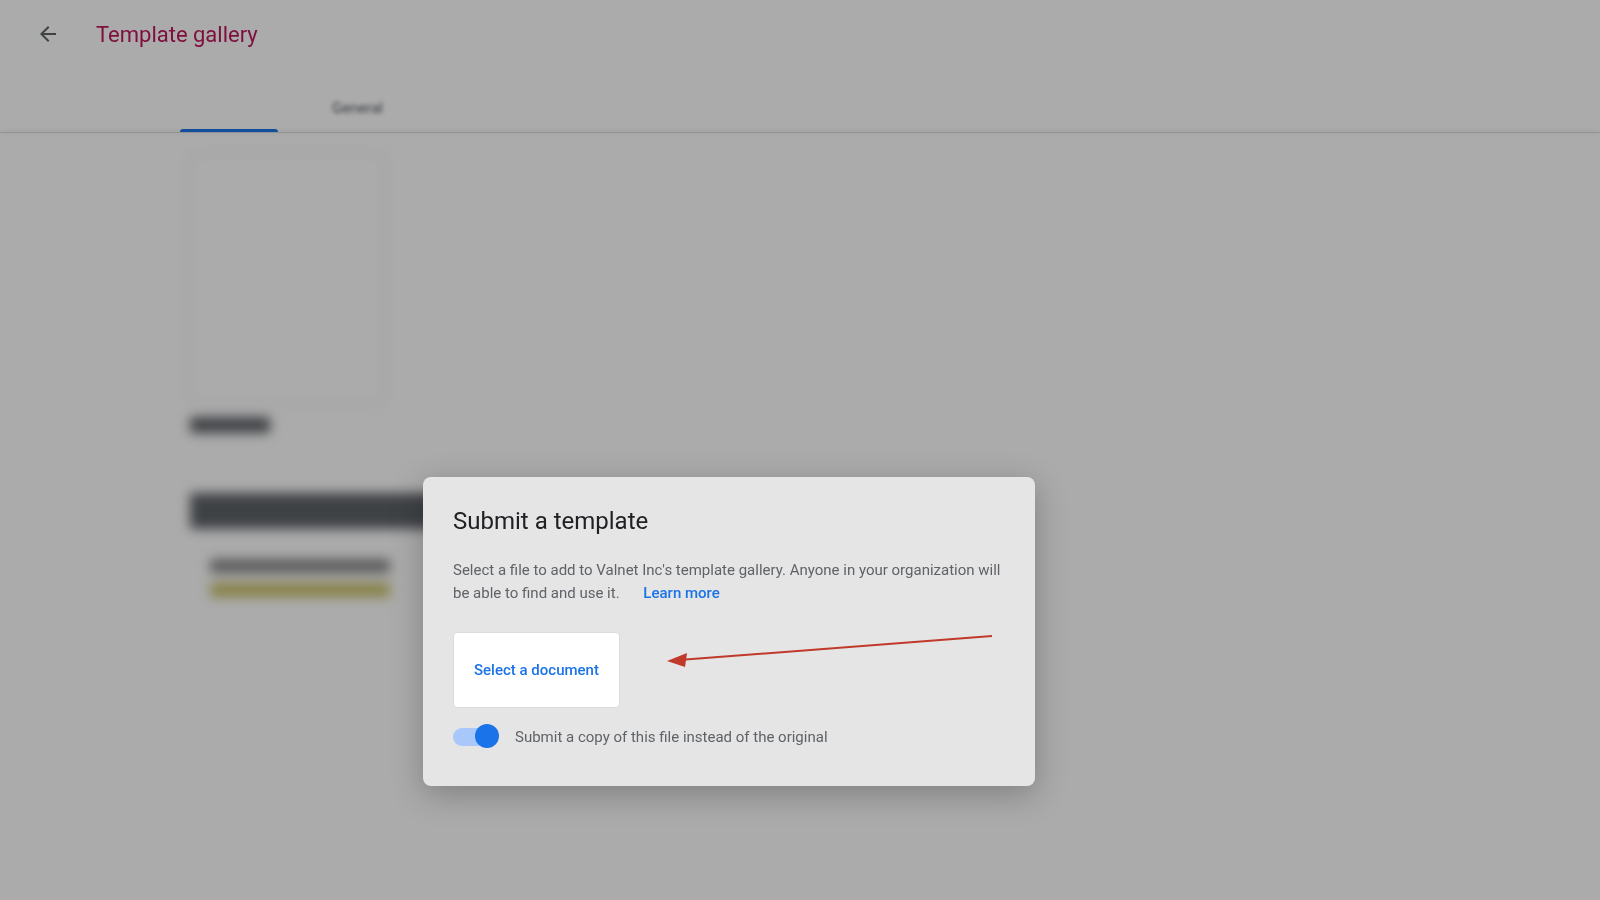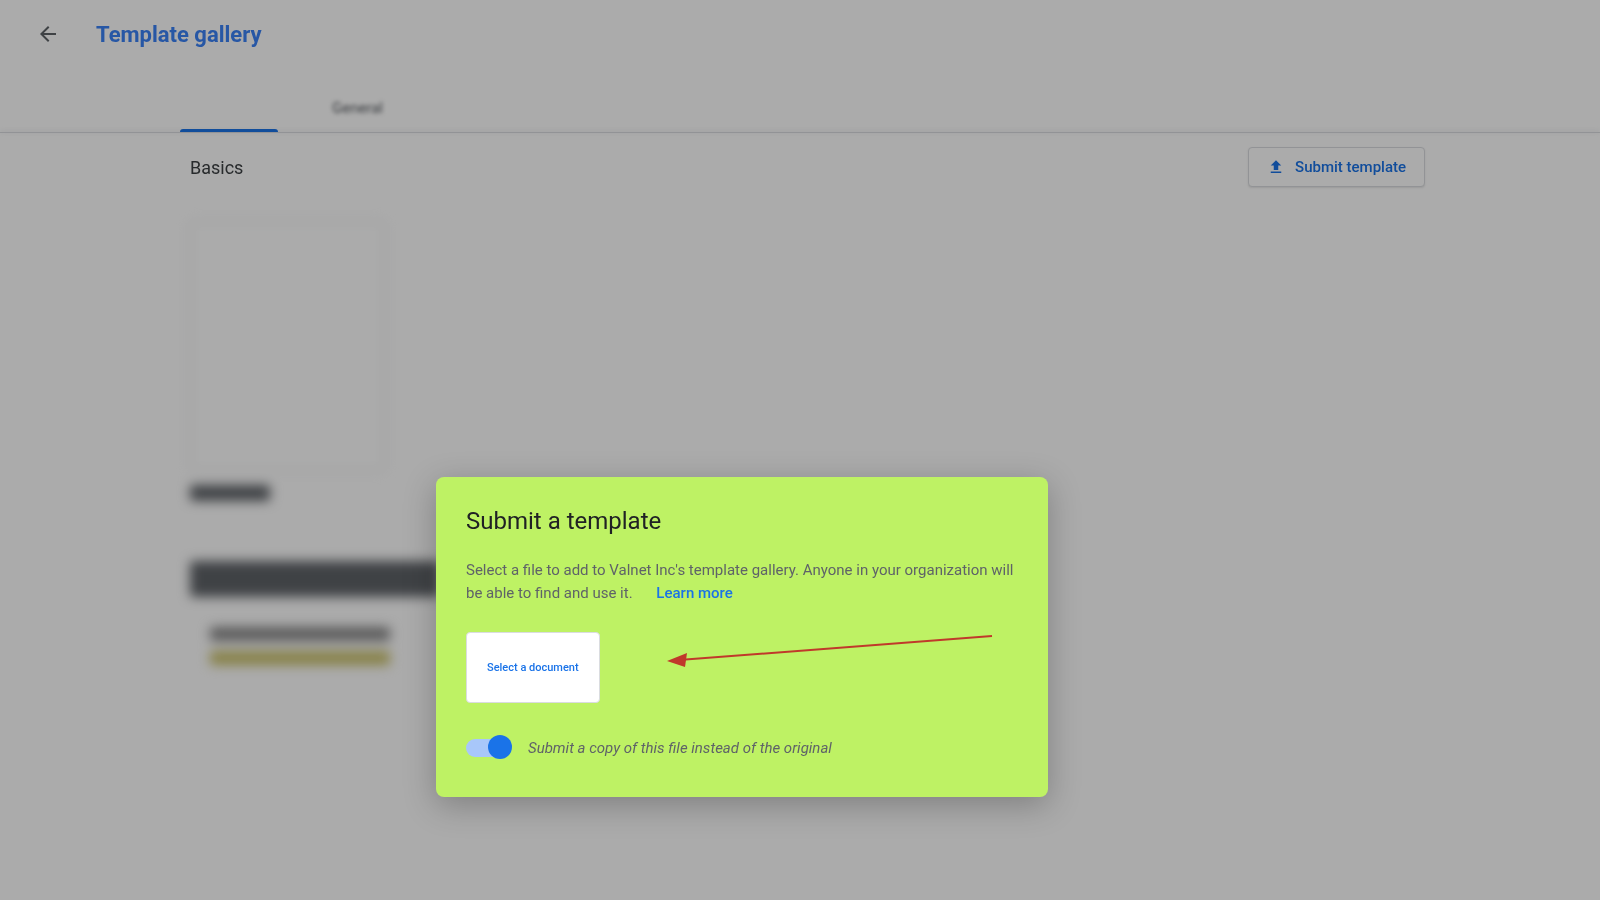--- a/index.html
+++ b/index.html
@@ -36,22 +36,22 @@
       height: 48px;
       display: flex;
       align-items: center;
       justify-content: center;
       border-radius: 50%;
       cursor: pointer;
       margin-right: 24px;
     }
     .header-title {
       font-size: 22px;
-      color: #3b82f6;
-      font-weight: 700;
+      color: #be185d;
+      font-weight: 400;
     }
     
     
     .tabs {
       display: flex;
       padding-left: 180px;
       border-bottom: 1px solid #dadce0;
       height: 64px;
       align-items: flex-end;
       filter: blur(2px);
@@ -142,24 +142,24 @@
     }
     .thumb-line {
       height: 14px;
       background: #888;
       border-radius: 3px;
     }
     
     
     .dialog {
       position: absolute;
-      left: 436px;
+      left: 423px;
       top: 477px;
       width: 612px;
-      background: #bef264;
+      background: #e5e5e5;
       border-radius: 8px;
       box-shadow: 0 8px 32px rgba(0,0,0,0.25);
       z-index: 20;
       padding: 30px 30px 0;
     }
     .dialog-title {
       font-size: 24px;
       color: #202124;
       font-weight: 400;
       margin-bottom: 24px;
@@ -173,26 +173,26 @@
     .learn-more {
       color: #1a73e8;
       font-weight: 500;
       cursor: pointer;
       margin-left: 20px;
     }
     .select-doc-btn {
       border: 1px solid #dadce0;
       background: #fff;
       color: #1a73e8;
-      font-size: 11px;
+      font-size: 15px;
       font-weight: 500;
       padding: 28px 20px;
       border-radius: 4px;
       cursor: pointer;
-      margin-bottom: 36px;
+      margin-bottom: 20px;
     }
     .toggle-row {
       display: flex;
       align-items: center;
       gap: 18px;
       margin-bottom: 40px;
     }
     .toggle {
       width: 44px;
       height: 18px;
@@ -206,21 +206,20 @@
       right: -2px;
       top: -4px;
       width: 24px;
       height: 24px;
       background: #1a73e8;
       border-radius: 50%;
     }
     .toggle-label {
       font-size: 15px;
       color: #5f6368;
-      font-style: italic;
     }
     .field-label {
       font-size: 16px;
       color: #5f6368;
     }
     
     
     .arrow-annotation {
       position: absolute;
       left: 667px;
@@ -243,29 +242,20 @@
   </div>
 
   <div class="tabs-wrap">
     <div class="tabs">
       <div class="tab active" style="width:98px;"></div>
       <div class="tab tab-general">General</div>
     </div>
     <div class="tab-indicator"></div>
   </div>
 
-  <div class="content-row">
-    <div class="section-title">Basics</div>
-    <button class="submit-btn">
-      <svg width="18" height="18" viewBox="0 0 24 24" fill="#1a73e8">
-        <path d="M9 16h6v-6h4l-7-7-7 7h4v6zm-4 2h14v2H5v-2z"></path>
-      </svg>
-      <span>Submit template</span>
-    </button>
-  </div>
 
   <div class="thumbnails">
     <div class="thumb"></div>
     <div class="thumb-label"></div>
     <div class="thumb-sub"></div>
     <div class="thumb-lines">
       <div class="thumb-line" style="width:180px;margin-left:20px;"></div>
       <div class="thumb-line" style="width:180px;margin-left:20px;background:#c9c068;"></div>
     </div>
   </div>

